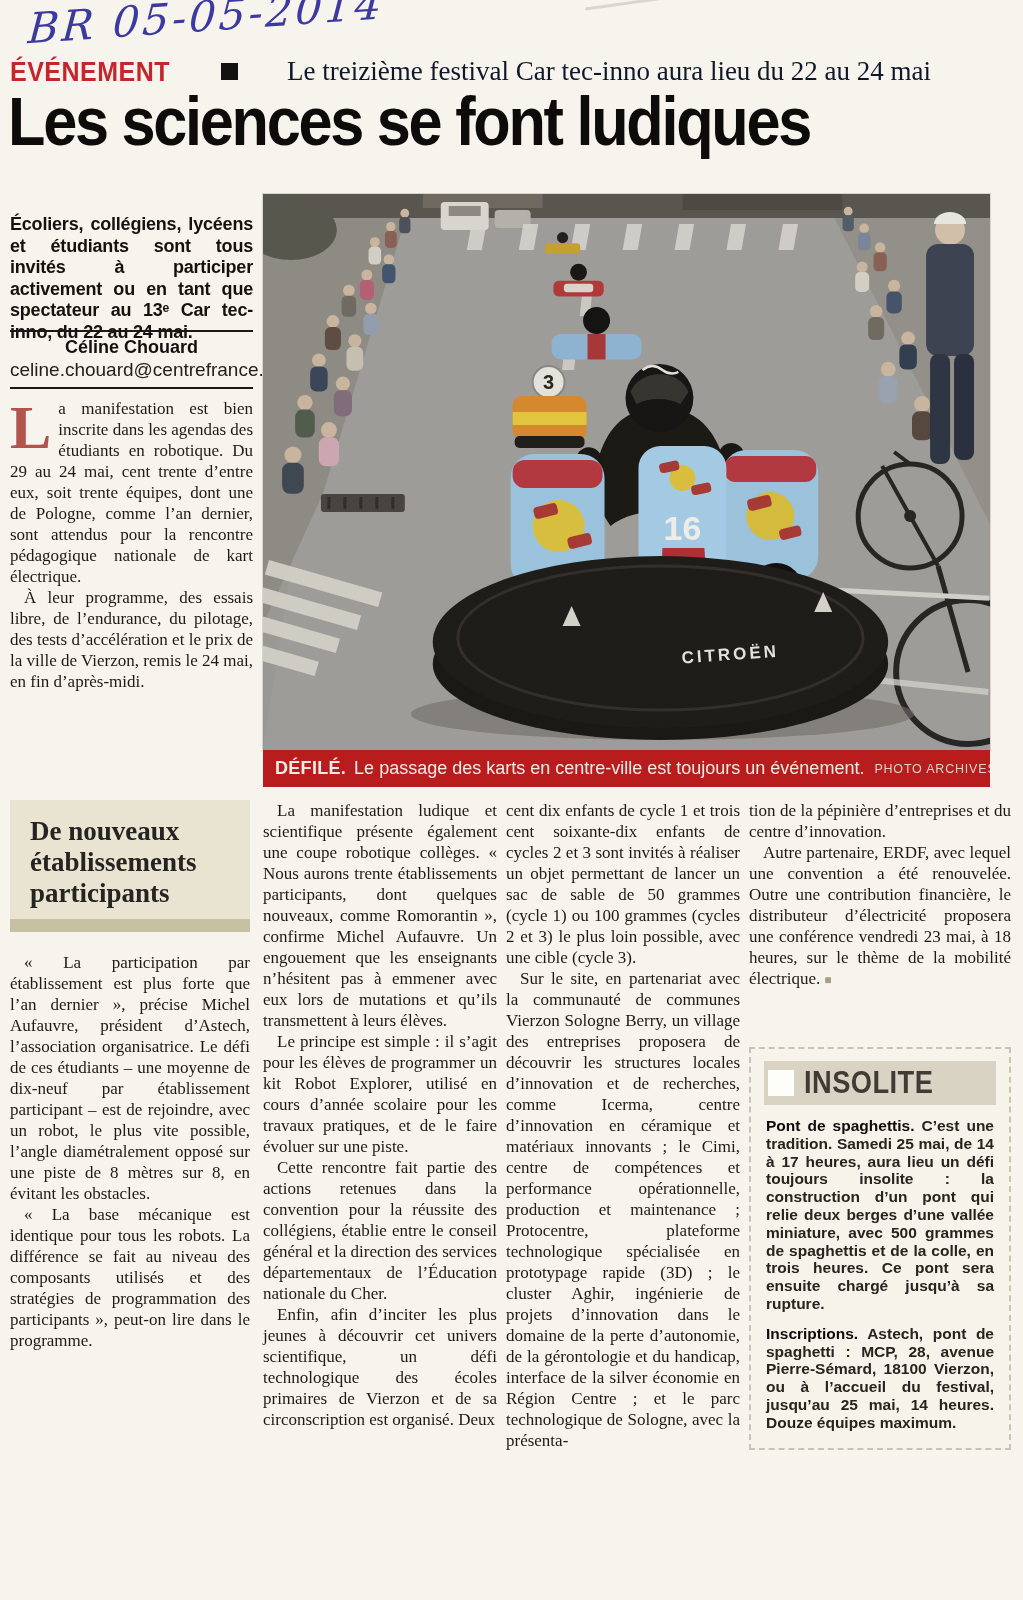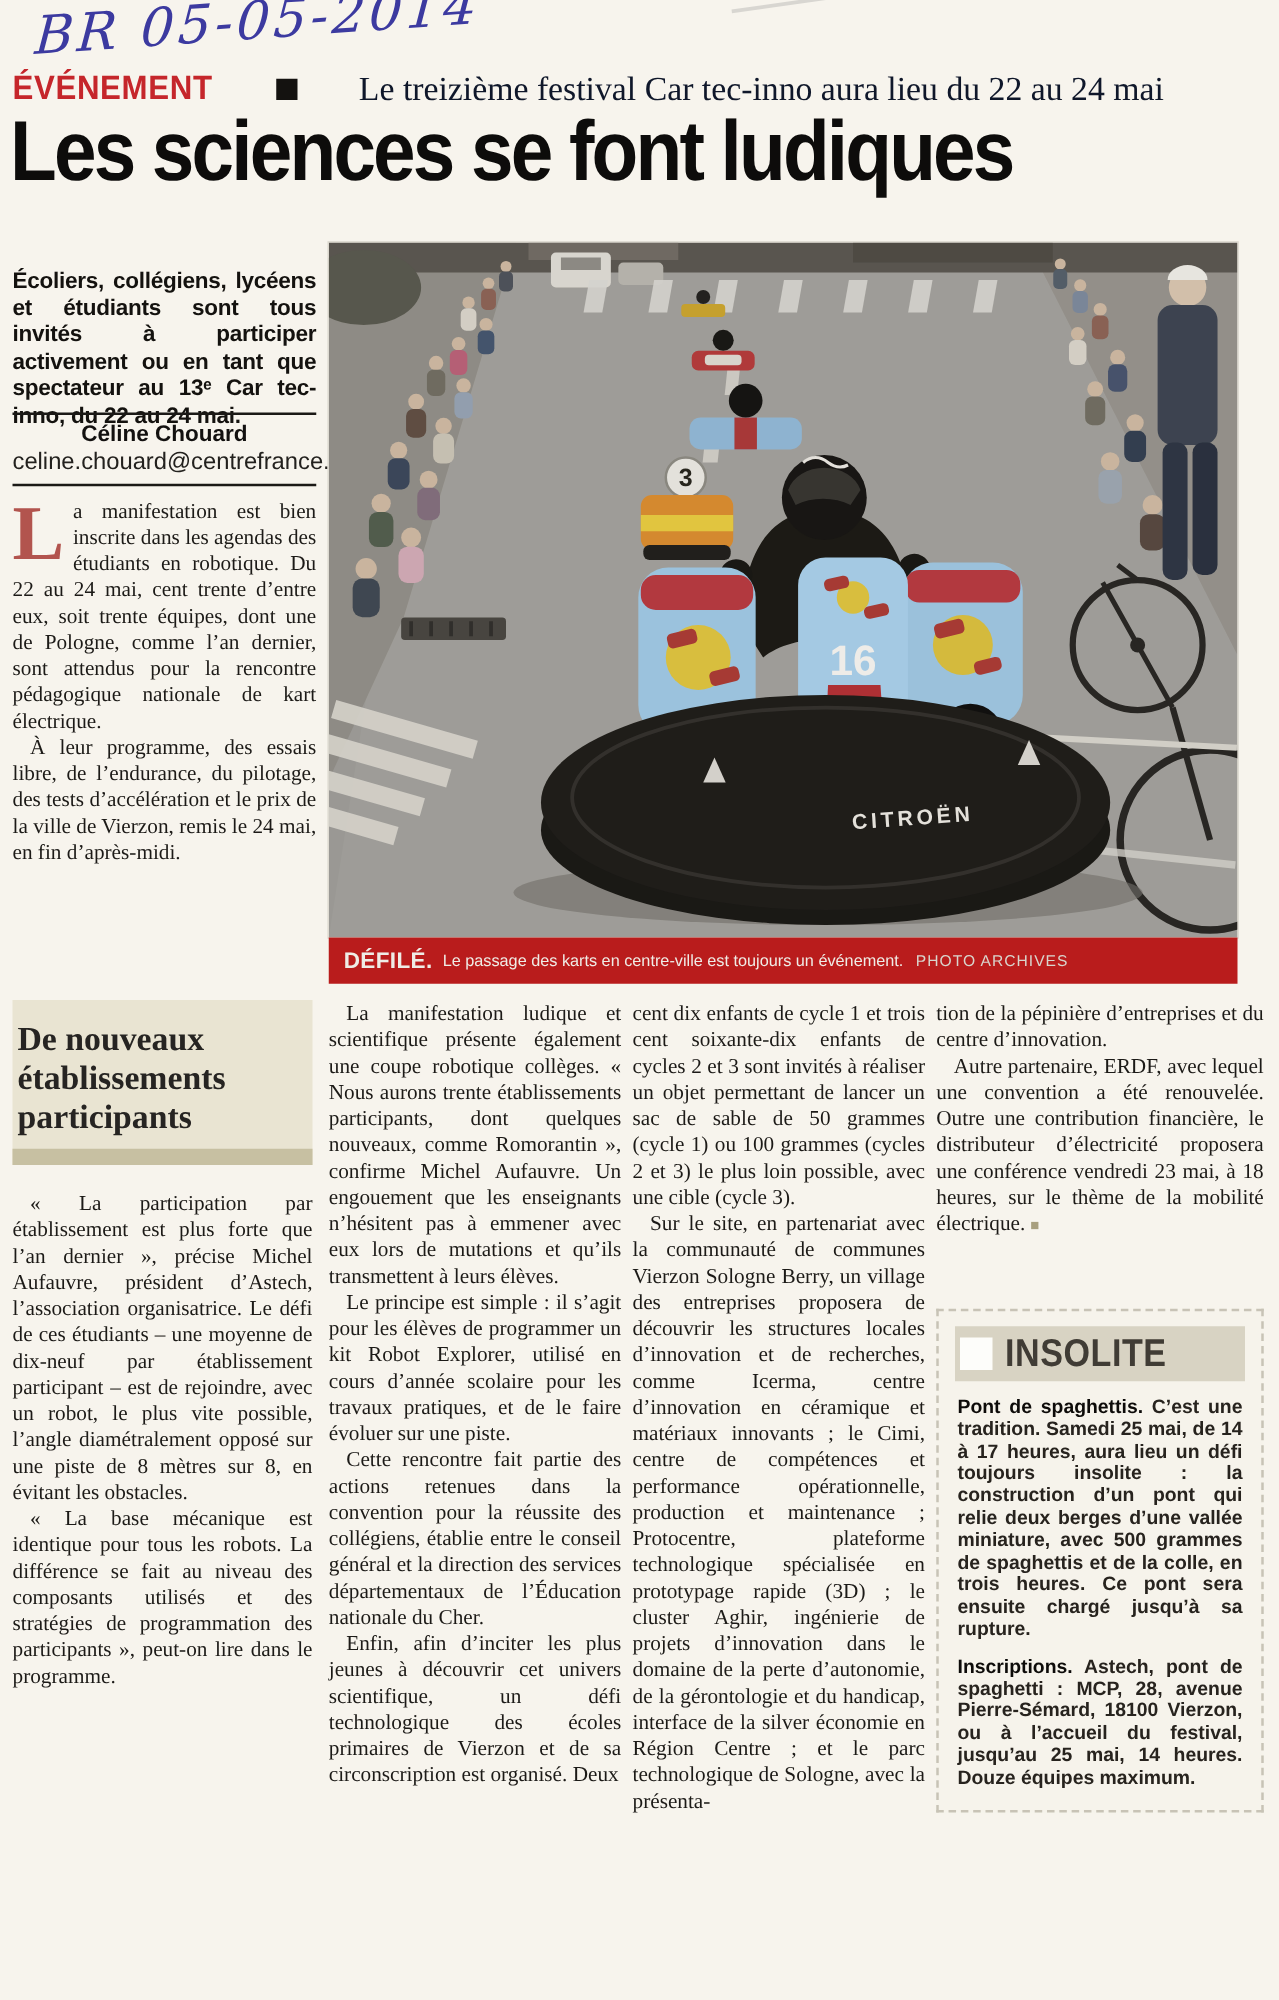--- a/index.html
+++ b/index.html
@@ -55,31 +55,31 @@
   }
   
   .photo{position:absolute;left:263px;top:194px;width:727px;height:556px;outline:1px solid #d9d5cb;}
   .photo svg{display:block;width:100%;height:100%;}
   .caption{
     position:absolute;left:263px;top:750px;width:727px;height:37px;
     background:#b91c1c;color:#efece6;display:flex;align-items:center;
     font-family:"Liberation Sans",sans-serif;padding:0 12px;box-sizing:border-box;white-space:nowrap;overflow:hidden;
   }
   .caption-label{font-weight:bold;font-size:18px;letter-spacing:.3px;margin-right:8px;}
-  .caption-text{font-size:13px;}
+  .caption-text{font-size:18px;}
   .caption-credit{font-size:12.5px;letter-spacing:.8px;color:#d9d5cd;margin-left:10px;}
   
   .col{position:absolute;top:800px;}
   .col-left{left:10px;width:240px;}
   .col-mid1{left:263px;width:234px;}
   .col-mid2{left:506px;width:234px;}
   .col-right{left:749px;width:262px;}
   
   .info-box{background:#e9e4d2;margin-bottom:20px;}
-  .info-box-inner{padding:16px 4px 10px;}
+  .info-box-inner{padding:16px 20px 10px;}
   .info-box-title{
     font-family:"Liberation Serif",serif;font-weight:bold;
     font-size:27px;line-height:31px;color:#262422;margin:0;
   }
   .info-box-bar{height:13px;background:#c7c0a2;}
   
   .end-mark{color:#a89f7e;font-size:12px;margin-left:4px;}
   
   .insolite{
     margin-top:56px;border:2px dashed #c8c3b6;background:#f6f3eb;
@@ -114,21 +114,21 @@
   <div class="headline">Les sciences se font ludiques</div>
 
   <p class="lead">Écoliers, collégiens, lycéens et étudiants sont tous invités à participer activement ou en tant que spectateur au 13ᵉ Car tec-inno, du 22 au 24 mai.</p>
 
   <div class="byline-block">
     <div class="byline-name">Céline Chouard</div>
     <div class="byline-email">celine.chouard@centrefrance.com</div>
   </div>
 
   <div class="intro">
-    <p class="serif-p"><span class="dropcap">L</span><span>a manifestation est bien inscrite dans les agendas des étudiants en robotique. Du 22 au 24 mai, cent trente d’entre eux, soit trente équipes, dont une de Pologne, comme l’an dernier, sont attendus pour la rencontre pédagogique nationale de kart électrique.</span></p>
+    <p class="serif-p"><span class="dropcap">L</span><span>a manifestation est bien inscrite dans les agendas des étudiants en robotique. Du 29 au 24 mai, cent trente d’entre eux, soit trente équipes, dont une de Pologne, comme l’an dernier, sont attendus pour la rencontre pédagogique nationale de kart électrique.</span></p>
     <p class="serif-p ind">À leur programme, des essais libre, de l’endurance, du pilotage, des tests d’accélération et le prix de la ville de Vierzon, remis le 24 mai, en fin d’après-midi.</p>
   </div>
 
   <div class="photo">
     <svg viewBox="0 0 728 556" preserveAspectRatio="none">
       <defs>
         <g id="person">
           <circle cy="-11" r="5.5" fill="#cdb7a0"></circle>
           <rect x="-7" y="-6" width="14" height="20" rx="5" fill="currentColor"></rect>
         </g>

